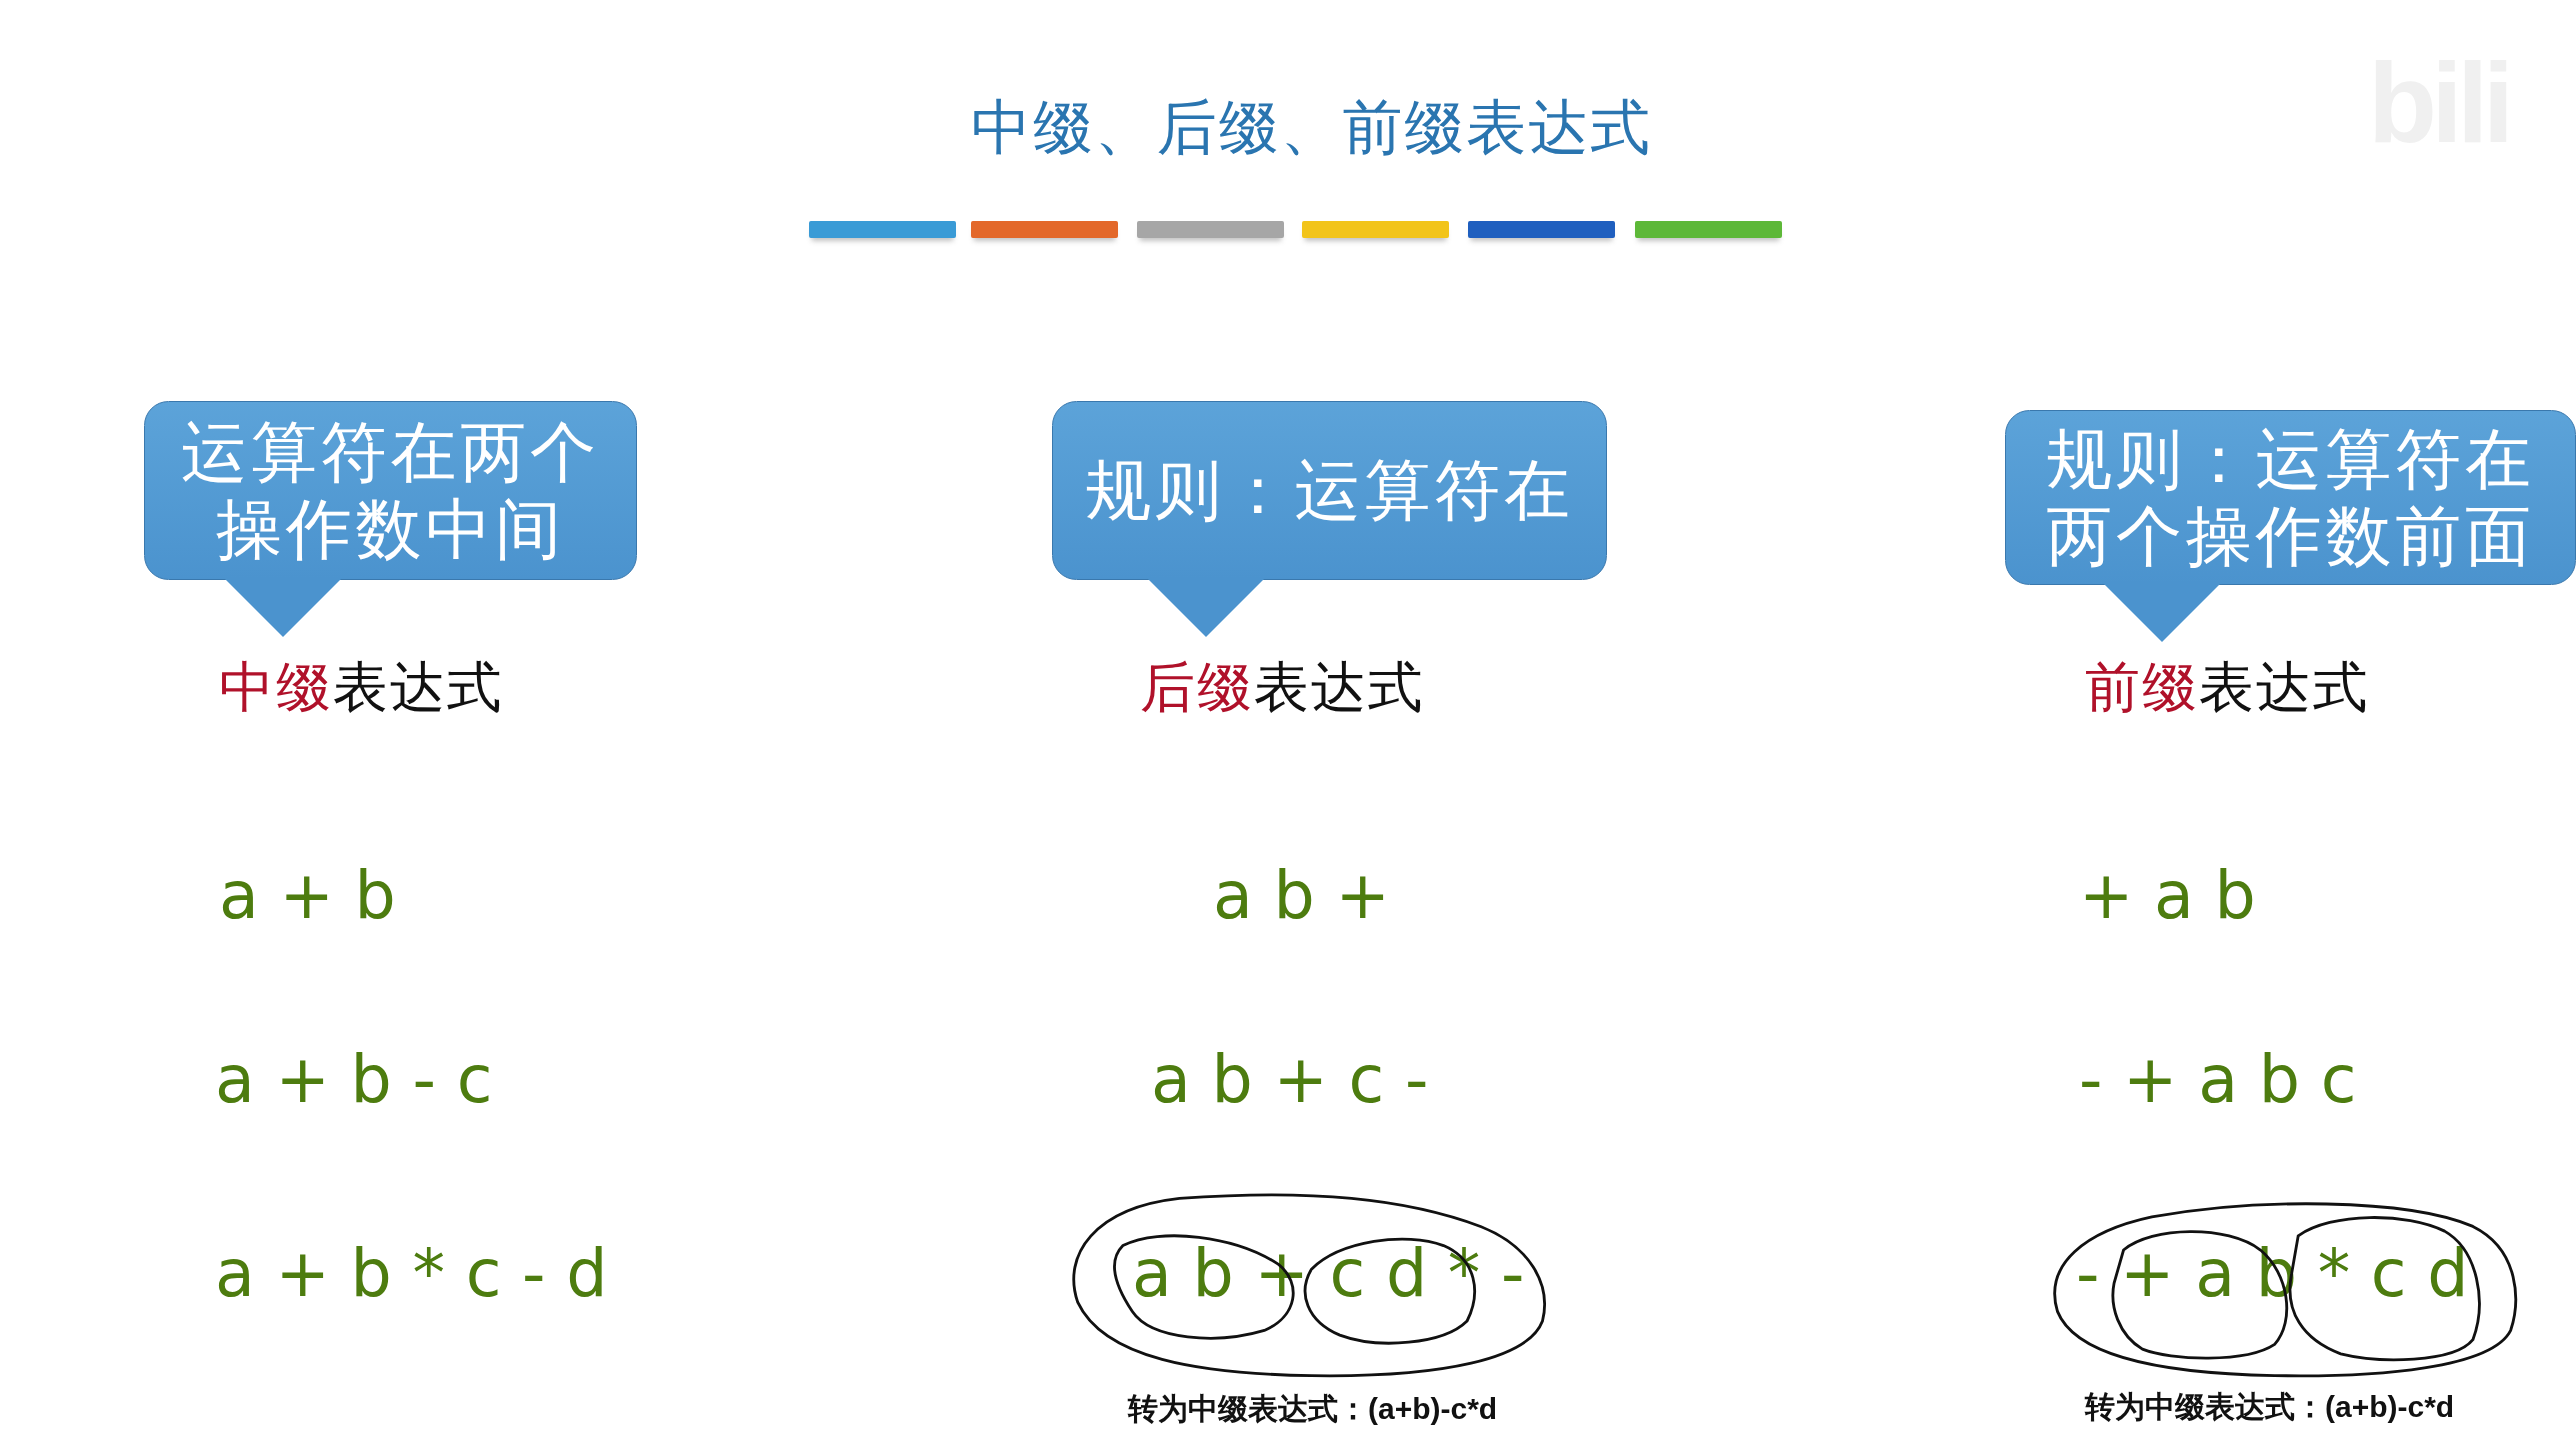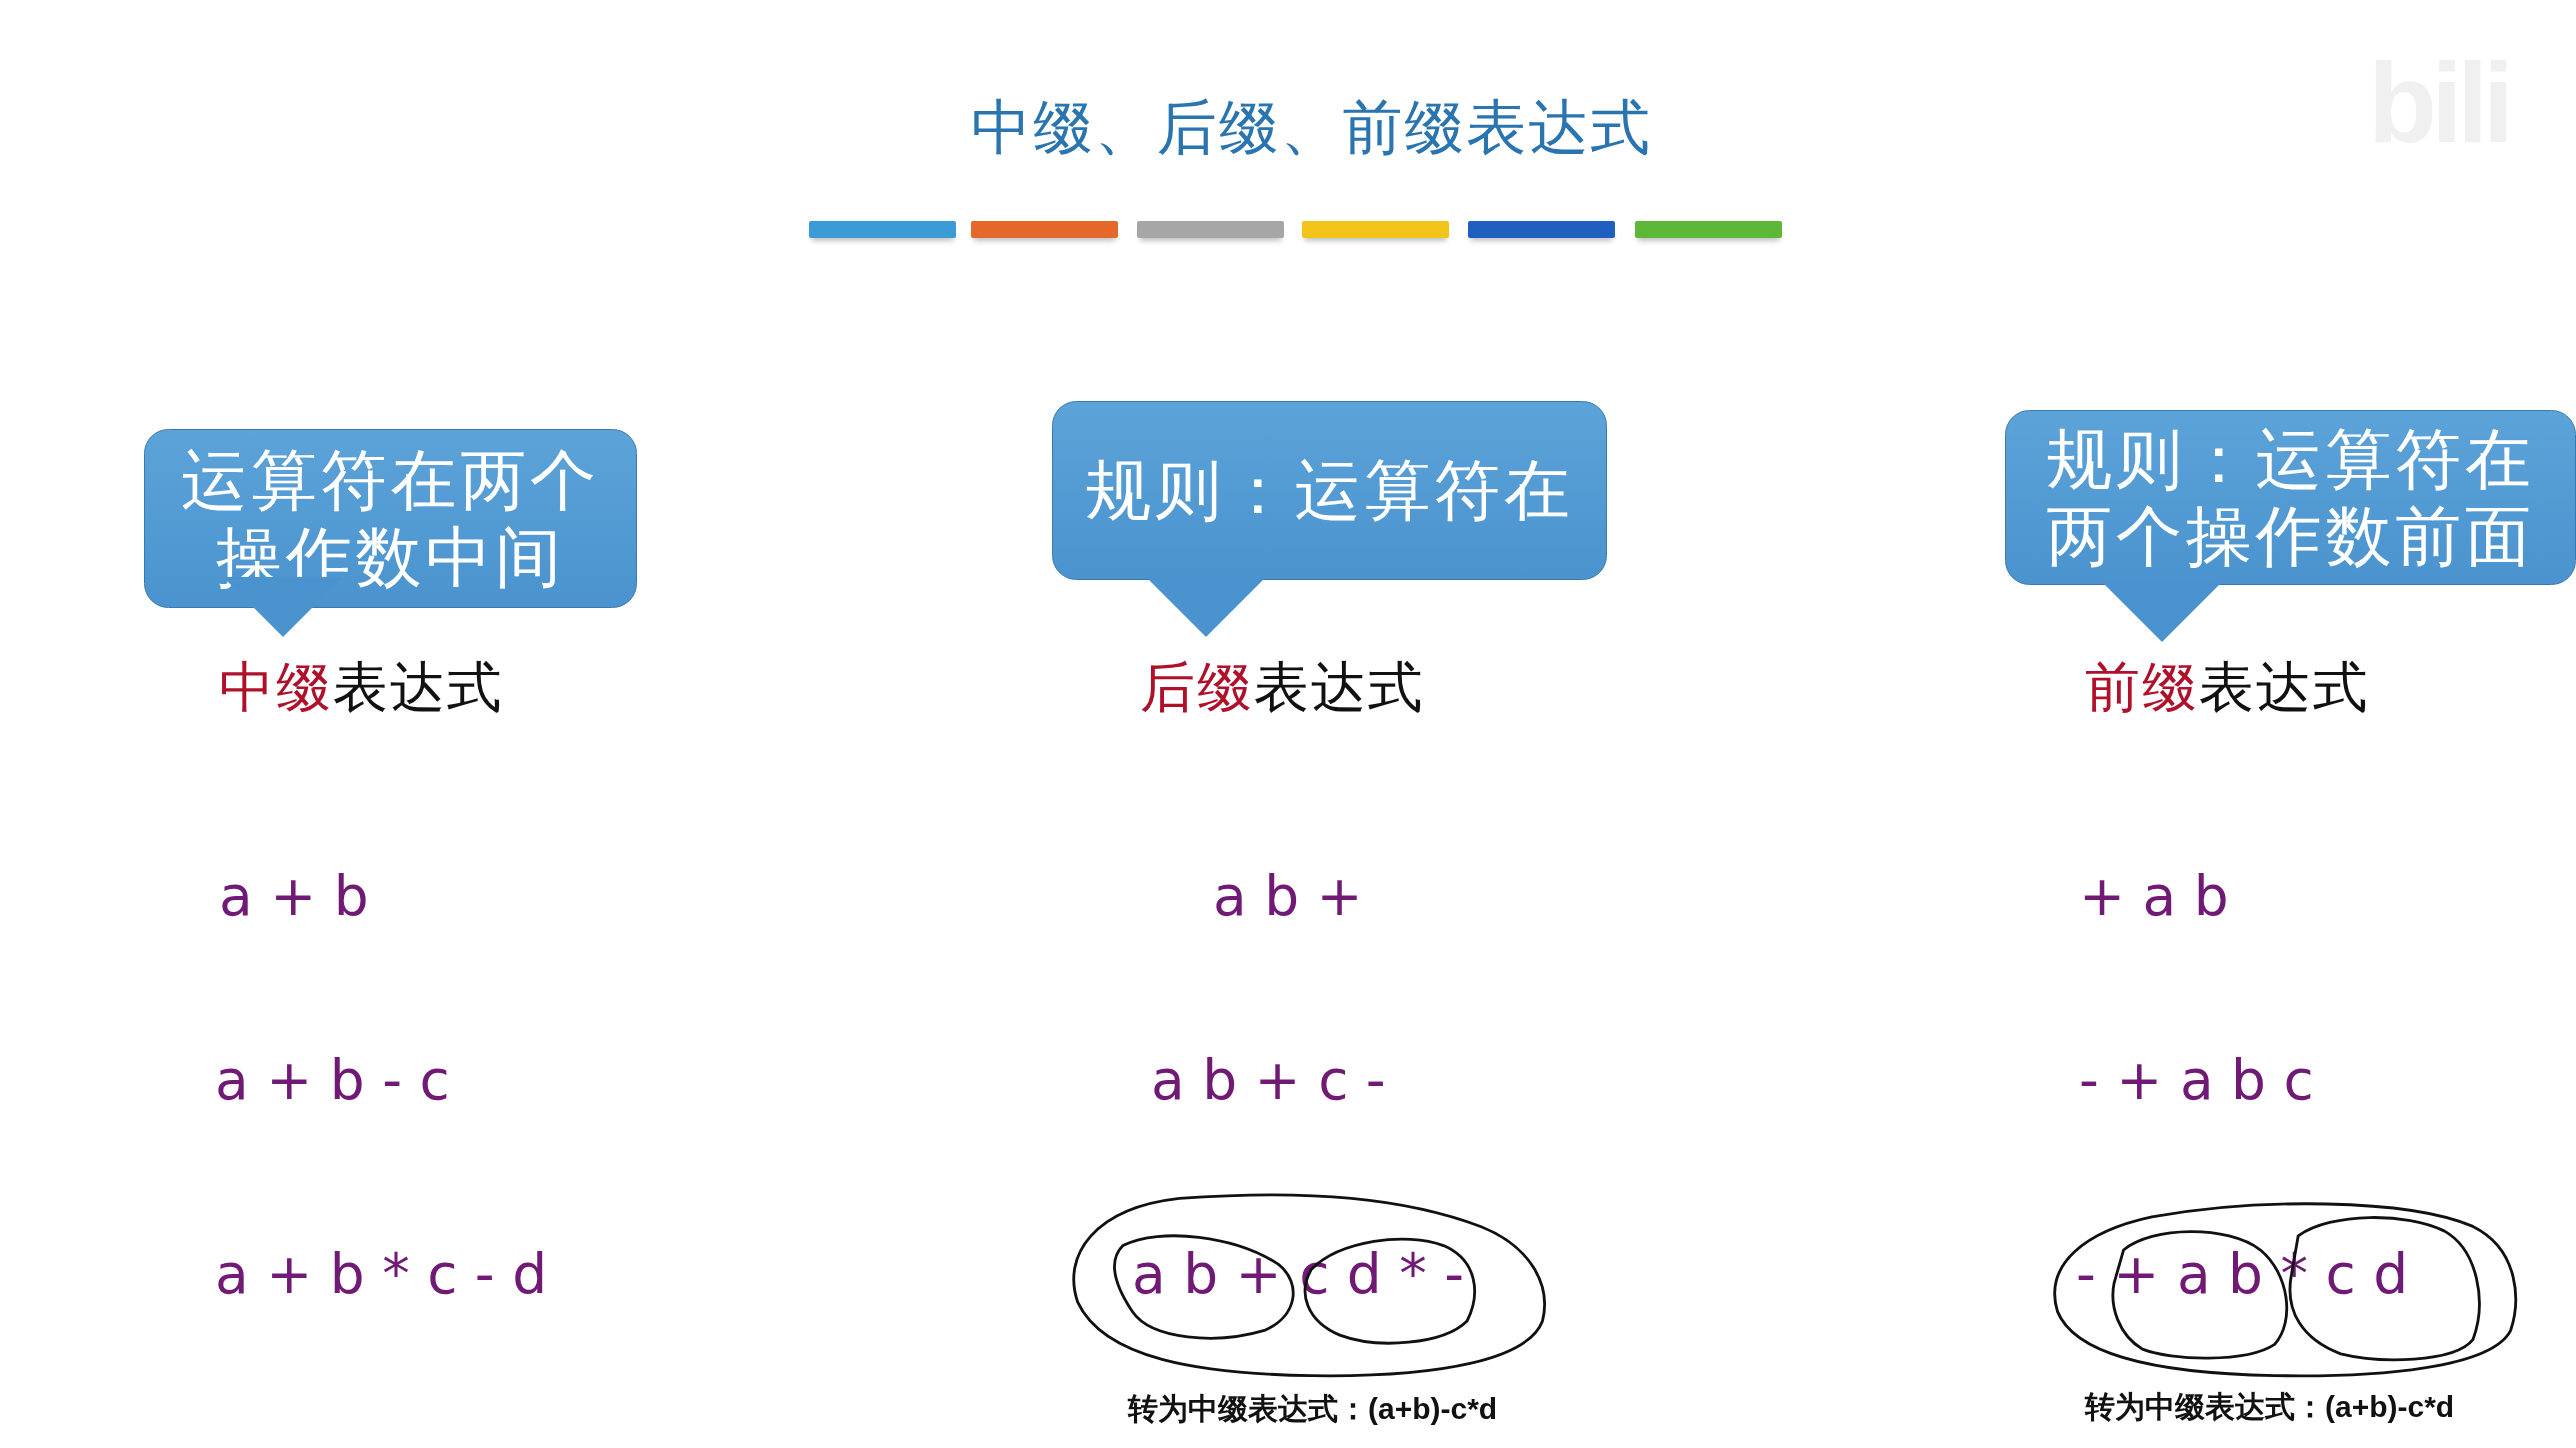--- a/index.html
+++ b/index.html
@@ -14,22 +14,22 @@
   .bubble { position: absolute; background: linear-gradient(#5ca3d9, #4b93ce);
             border: 1.9px solid #3a78ad; border-radius: 24.5px; color: #fff;
             text-align: center; box-sizing: border-box; display: flex; flex-direction: column;
             justify-content: center; font-size: 66px; line-height: 77px; letter-spacing: 3.8px; }
   .tail { position: absolute; width: 0; height: 0; border-left: 60px solid transparent;
           border-right: 60px solid transparent; border-top: 60px solid #4b93ce; }
   .heading { position: absolute; font-size: 55px; white-space: nowrap; letter-spacing: 1.9px;
              font-family: "DejaVu Serif", "Liberation Serif", serif; }
   .heading .hl { color: #b0112a; }
   .heading .rest { color: #111; }
-  .expr { position: absolute; font-size: 55px; white-space: pre; line-height: 94px;
-          font-family: "DejaVu Sans", "Liberation Sans", sans-serif; color: #701a75; }
+  .expr { position: absolute; font-size: 65px; white-space: pre; line-height: 94px;
+          font-family: "DejaVu Sans", "Liberation Sans", sans-serif; color: #4d7c0f; }
   .caption { position: absolute; font-size: 30px; font-weight: bold; white-space: nowrap; color: #111; }
   svg.ann { position: absolute; overflow: visible; }
   .watermark { position: absolute; left: 2368px; top: 38px; font-size: 113px; color: #f0f0f0;
                font-weight: bold; letter-spacing: -5.7px; }
 </style>
 </head>
 <body>
 
 <div class="abs title">中缀、后缀、前缀表达式</div>
 
@@ -37,21 +37,21 @@
   <div class="bar" style="left:0px;background:#3a9bd6;"></div>
   <div class="bar" style="left:162px;background:#e3682a;"></div>
   <div class="bar" style="left:328px;background:#a6a6a6;"></div>
   <div class="bar" style="left:493px;background:#f2c41a;"></div>
   <div class="bar" style="left:659px;background:#1f5fbf;"></div>
   <div class="bar" style="left:826px;background:#5db838;"></div>
 </div>
 
 <div class="watermark">bili</div>
 
-<div class="bubble" style="left:144px;top:401px;width:493px;height:179px;margin-top:28px;">
+<div class="bubble" style="left:144px;top:401px;width:493px;height:179px;">
   <div>运算符在两个</div>
   <div>操作数中间</div>
 </div>
 <div class="tail" style="left:223px;top:577px;"></div>
 
 <div class="heading" style="left:219px;top:651px;">
   <span class="hl">中缀</span><span class="rest">表达式</span>
 </div>
 
 <div class="expr" style="left:219px;top:849px;">a + b</div>

